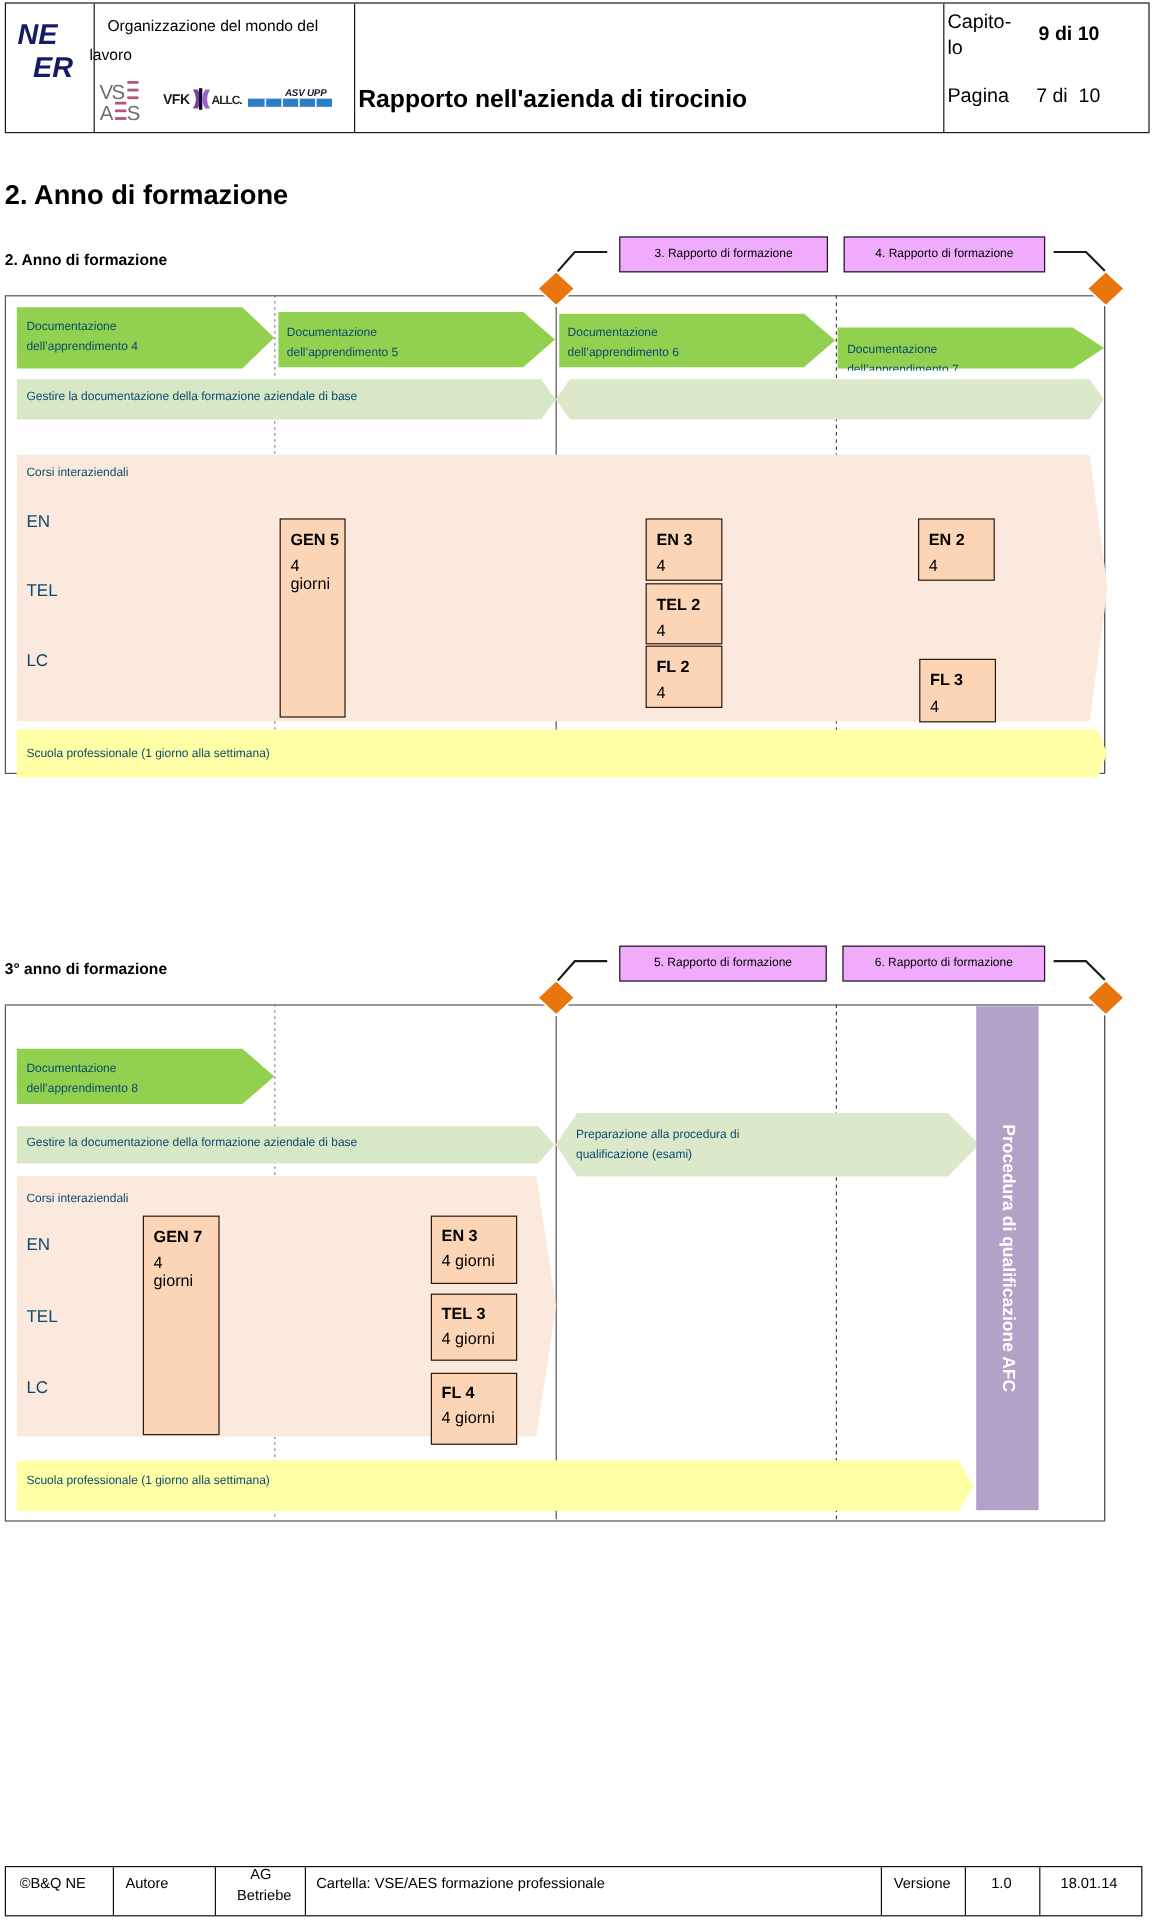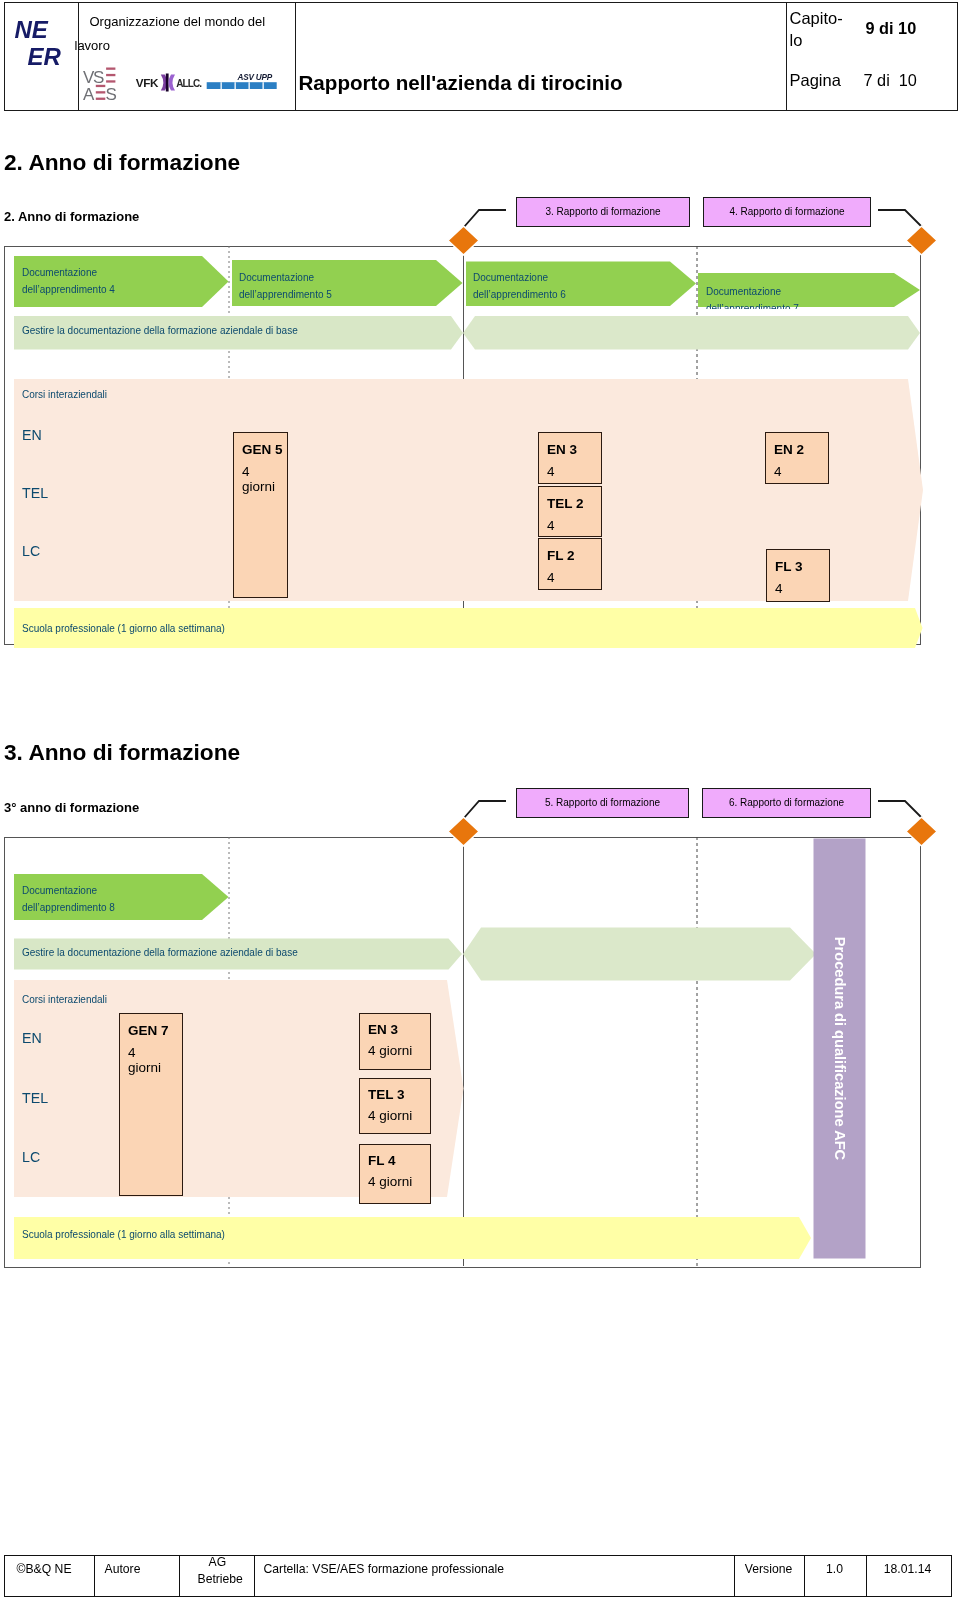--- a/index.html
+++ b/index.html
@@ -194,21 +194,20 @@
 </div>
 <div class="cbox" style="left:765px;top:432px;width:64px;height:52px">
   <b style="top:9px">EN 2</b>
   <i style="top:31px">4</i>
 </div>
 <div class="cbox" style="left:766px;top:549px;width:64px;height:53px">
   <b style="top:9px">FL 3</b>
   <i style="top:31px">4</i>
 </div>
 
-<div class="h1" style="left:4px;top:739px">3. Anno di formazione</div>
 <div class="h2" style="left:4px;top:800px">3° anno di formazione</div>
 
 <div class="rbox" style="left:516px;top:788px;width:173px;height:30px;line-height:28px">5. Rapporto di formazione</div>
 <div class="rbox" style="left:702px;top:788px;width:169px;height:30px;line-height:28px">6. Rapporto di formazione</div>
 
 <svg class="abs" style="left:0;top:720px" width="960" height="560">
 
   <rect x="4.5" y="117.5" width="916" height="430" fill="none" stroke="#555" stroke-width="1"></rect>
 
   <polyline points="464,98 479,81 506,81" fill="none" stroke="#1a1a1a" stroke-width="1.8"></polyline>
@@ -232,20 +231,24 @@
 
   <path d="M463.5 97 L479 111.5 L463.5 126 L448 111.5 Z" fill="#e8760c" stroke="#fff" stroke-width="1.6"></path>
   <path d="M921.5 97 L937 111.5 L921.5 126 L906 111.5 Z" fill="#e8760c" stroke="#fff" stroke-width="1.6"></path>
 </svg>
 
 <div class="shtxt" style="left:22px;top:883px">
   <div>Documentazione</div>
   <div>dell’apprendimento 8</div>
 </div>
 <div class="shtxt" style="left:22px;top:945px">Gestire la documentazione della formazione aziendale di base</div>
+<div class="shtxt" style="left:480px;top:938px">
+  <div>Preparazione alla procedura di</div>
+  <div>qualificazione (esami)</div>
+</div>
 <div class="shtxt" style="left:22px;top:992px">Corsi interaziendali</div>
 <div class="rowlab" style="left:22px;top:1030px">EN</div>
 <div class="rowlab" style="left:22px;top:1090px">TEL</div>
 <div class="rowlab" style="left:22px;top:1149px">LC</div>
 <div class="shtxt" style="left:22px;top:1227px">Scuola professionale (1 giorno alla settimana)</div>
 <div class="abs" style="left:813px;top:838px;width:53px;height:421px;overflow:hidden">
   <div style="position:absolute;left:53px;top:0;width:421px;height:53px;transform:rotate(90deg);transform-origin:0 0;color:#fff;font-size:14.6px;font-weight:bold;line-height:53px;text-align:center;white-space:nowrap;">Procedura di qualificazione AFC</div>
 </div>
 
 <div class="cbox" style="left:119px;top:1013px;width:64px;height:183px">

